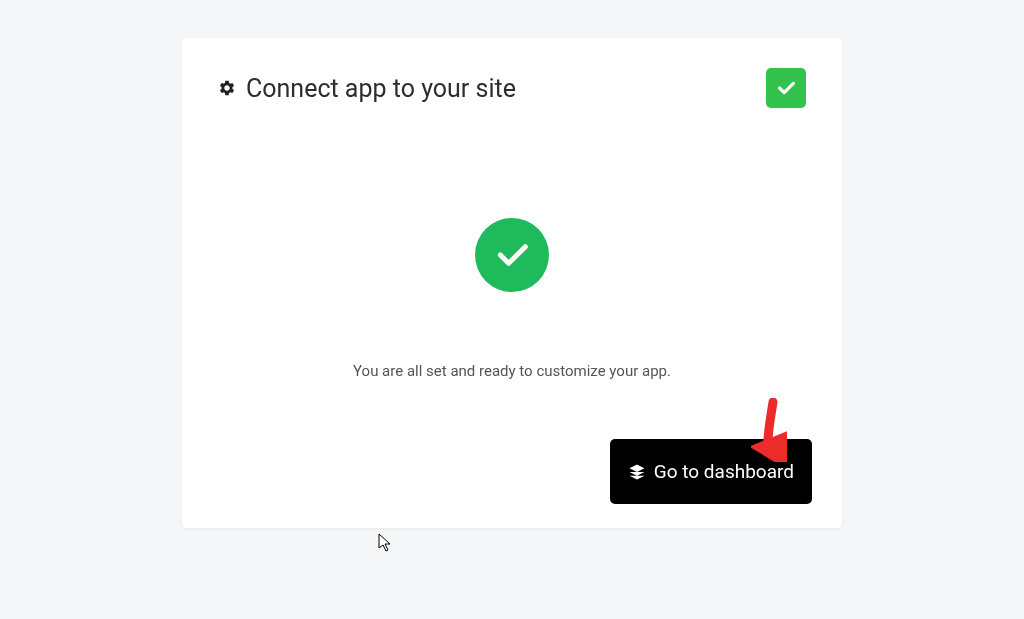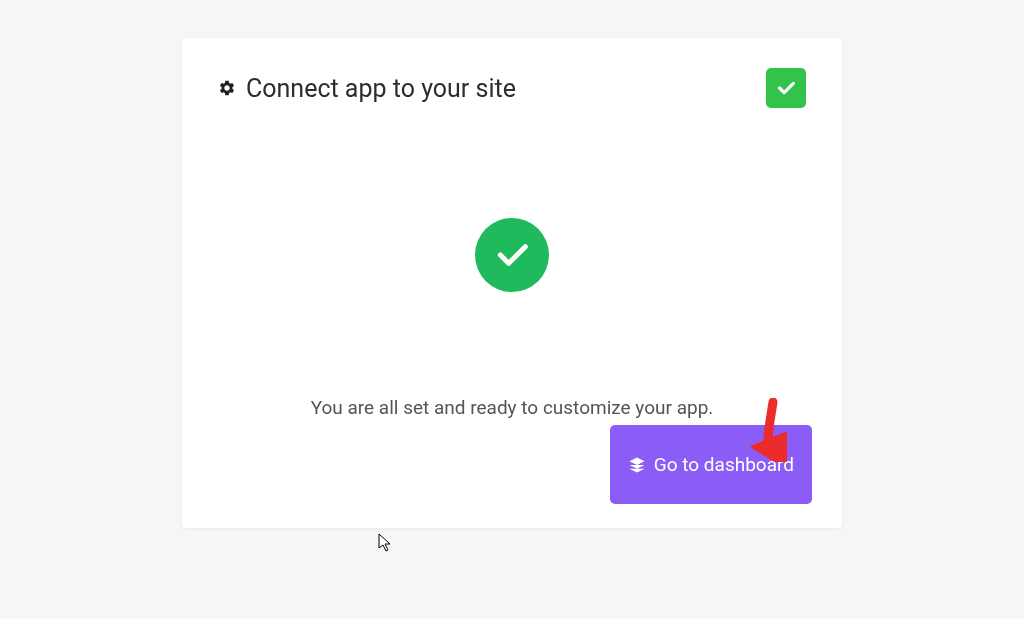--- a/index.html
+++ b/index.html
@@ -61,33 +61,33 @@
       height: 74px;
       background-color: #1fba5c;
       border-radius: 50%;
       display: flex;
       align-items: center;
       justify-content: center;
       margin: 110px auto 0 auto;
     }
     .message {
       text-align: center;
-      font-size: 19px;
+      font-size: 15px;
       color: #555;
-      margin-top: 104px;
+      margin-top: 70px;
     }
     .dashboard-btn {
       position: absolute;
       bottom: 24px;
       right: 30px;
-      background-color: #8b5cf6;
+      background-color: #000000;
       color: #ffffff;
       border: none;
       border-radius: 5px;
-      padding: 28px 18px;
+      padding: 21px 18px;
       font-size: 19px;
       font-family: inherit;
       cursor: pointer;
       display: flex;
       align-items: center;
       gap: 8px;
     }
     .layers-icon {
       width: 18px;
       height: 18px;

